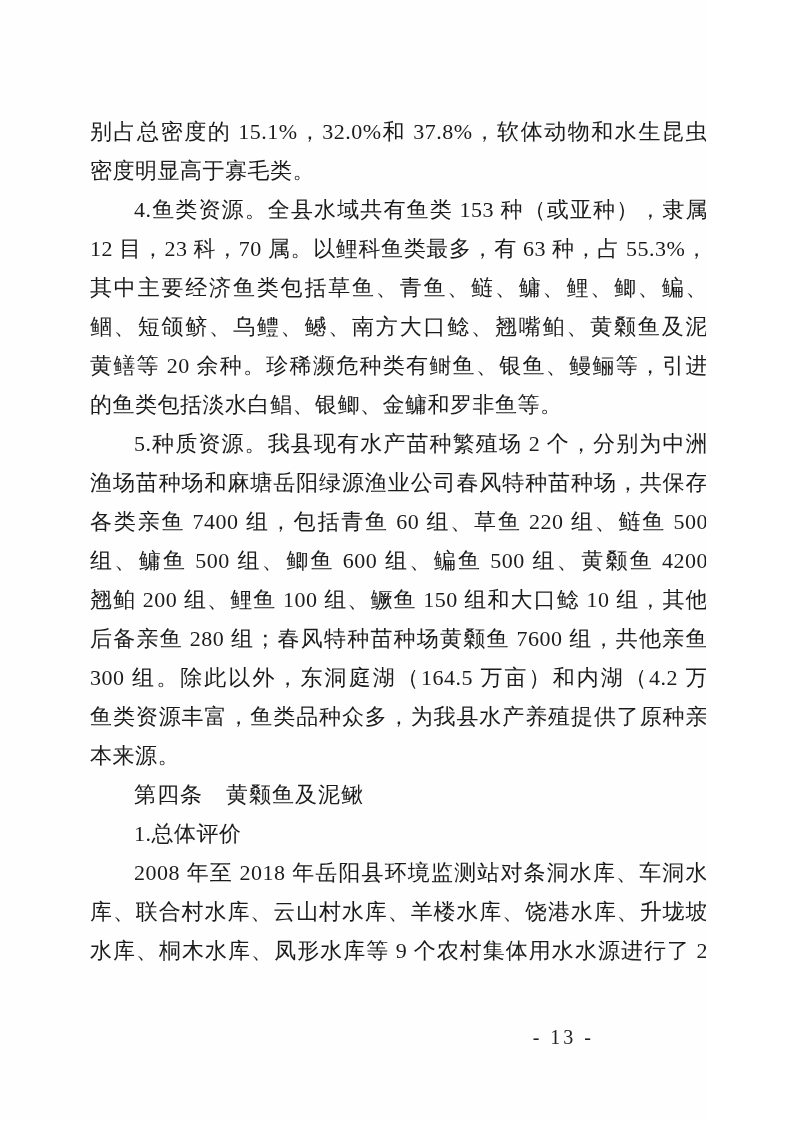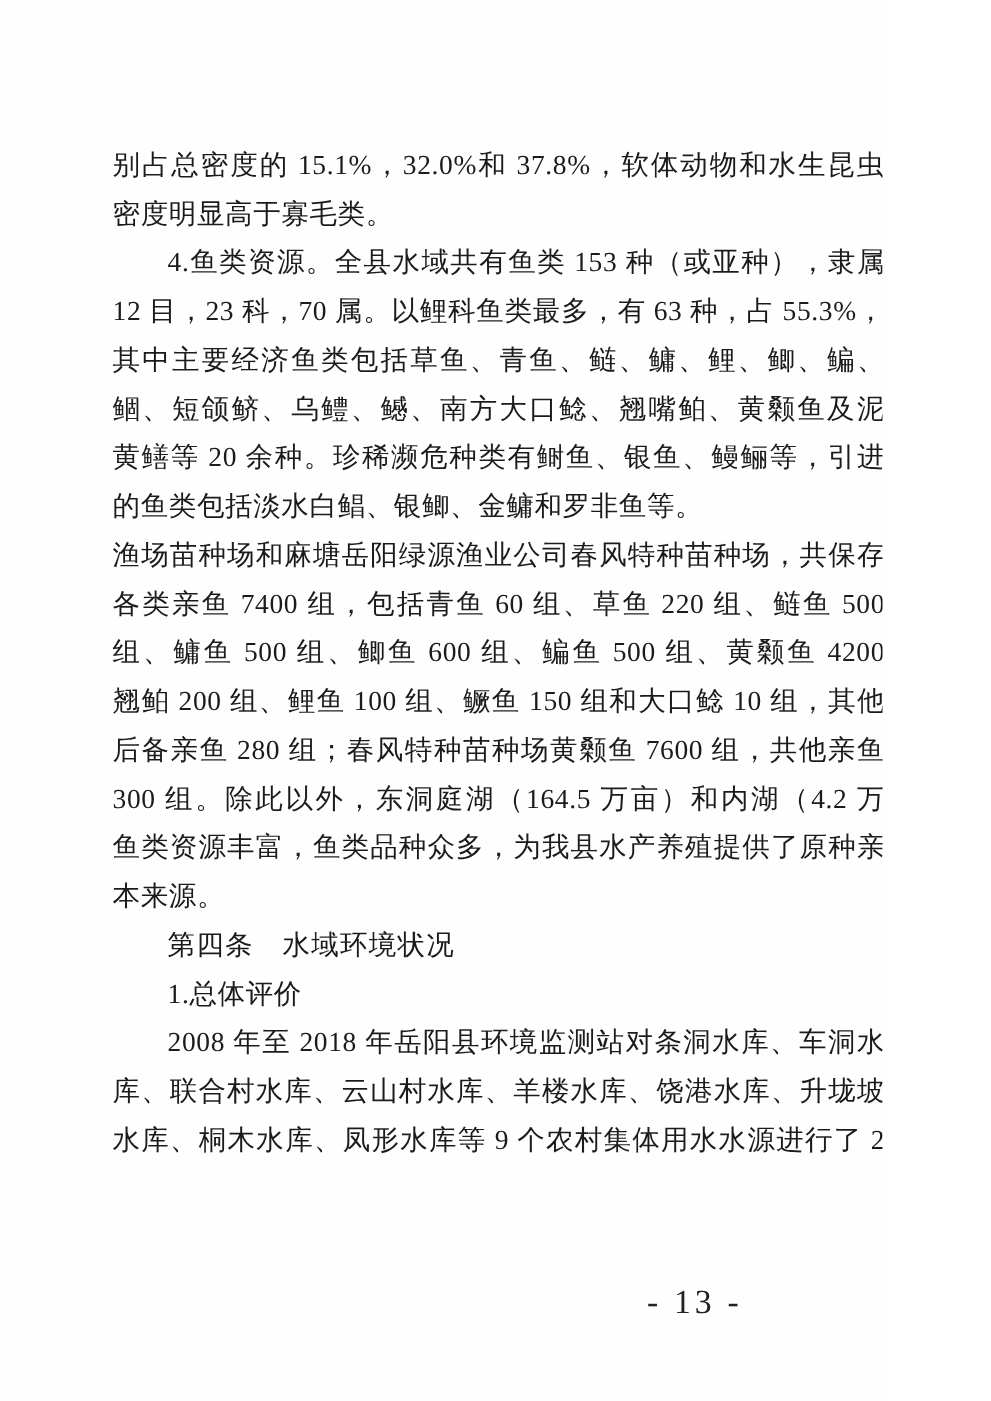--- a/index.html
+++ b/index.html
@@ -38,46 +38,47 @@
   .line.indent {
     text-indent: 2em;
   }
   .line.heading {
     letter-spacing: 1px;
   }
   .page-number {
     position: absolute;
     top: 1026px;
     right: 112px;
-    font-size: 27px;
+    font-size: 20px;
     letter-spacing: 3px;
     color: #222222;
   }
 </style>
 </head>
 <body>
 
 <div class="page">
   <div class="text-block">
       <div class="line fill">别占总密度的 15.1%，32.0%和 37.8%，软体动物和水生昆虫</div>
       <div class="line">密度明显高于寡毛类。</div>
       <div class="line fill indent">4.鱼类资源。全县水域共有鱼类 153 种（或亚种），隶属</div>
       <div class="line fill">12 目，23 科，70 属。以鲤科鱼类最多，有 63 种，占 55.3%，</div>
       <div class="line fill">其中主要经济鱼类包括草鱼、青鱼、鲢、鳙、鲤、鲫、鳊、鲂、</div>
       <div class="line fill">鲴、短颌鲚、乌鳢、鳡、南方大口鲶、翘嘴鲌、黄颡鱼及泥鳅、</div>
       <div class="line fill">黄鳝等 20 余种。珍稀濒危种类有鲥鱼、银鱼、鳗鲡等，引进</div>
       <div class="line">的鱼类包括淡水白鲳、银鲫、金鳙和罗非鱼等。</div>
+      <div class="line fill indent">5.种质资源。我县现有水产苗种繁殖场 2 个，分别为中洲</div>
       <div class="line fill">渔场苗种场和麻塘岳阳绿源渔业公司春风特种苗种场，共保存</div>
       <div class="line fill">各类亲鱼 7400 组，包括青鱼 60 组、草鱼 220 组、鲢鱼 500</div>
       <div class="line fill">组、鳙鱼 500 组、鲫鱼 600 组、鳊鱼 500 组、黄颡鱼 4200 组、</div>
       <div class="line fill">翘鲌 200 组、鲤鱼 100 组、鳜鱼 150 组和大口鲶 10 组，其他</div>
       <div class="line fill">后备亲鱼 280 组；春风特种苗种场黄颡鱼 7600 组，共他亲鱼</div>
       <div class="line fill">300 组。除此以外，东洞庭湖（164.5 万亩）和内湖（4.2 万亩）</div>
       <div class="line fill">鱼类资源丰富，鱼类品种众多，为我县水产养殖提供了原种亲</div>
       <div class="line">本来源。</div>
-      <div class="line indent heading">第四条　水域环境状况</div>
+      <div class="line indent heading">第四条　黄颡鱼及泥鳅</div>
       <div class="line indent">1.总体评价</div>
       <div class="line fill indent">2008 年至 2018 年岳阳县环境监测站对条洞水库、车洞水</div>
       <div class="line fill">库、联合村水库、云山村水库、羊楼水库、饶港水库、升垅坡</div>
       <div class="line fill">水库、桐木水库、凤形水库等 9 个农村集体用水水源进行了 2</div>
     </div>
   <div class="page-number">- 13 -</div>
 </div>
 
 </body></html>

